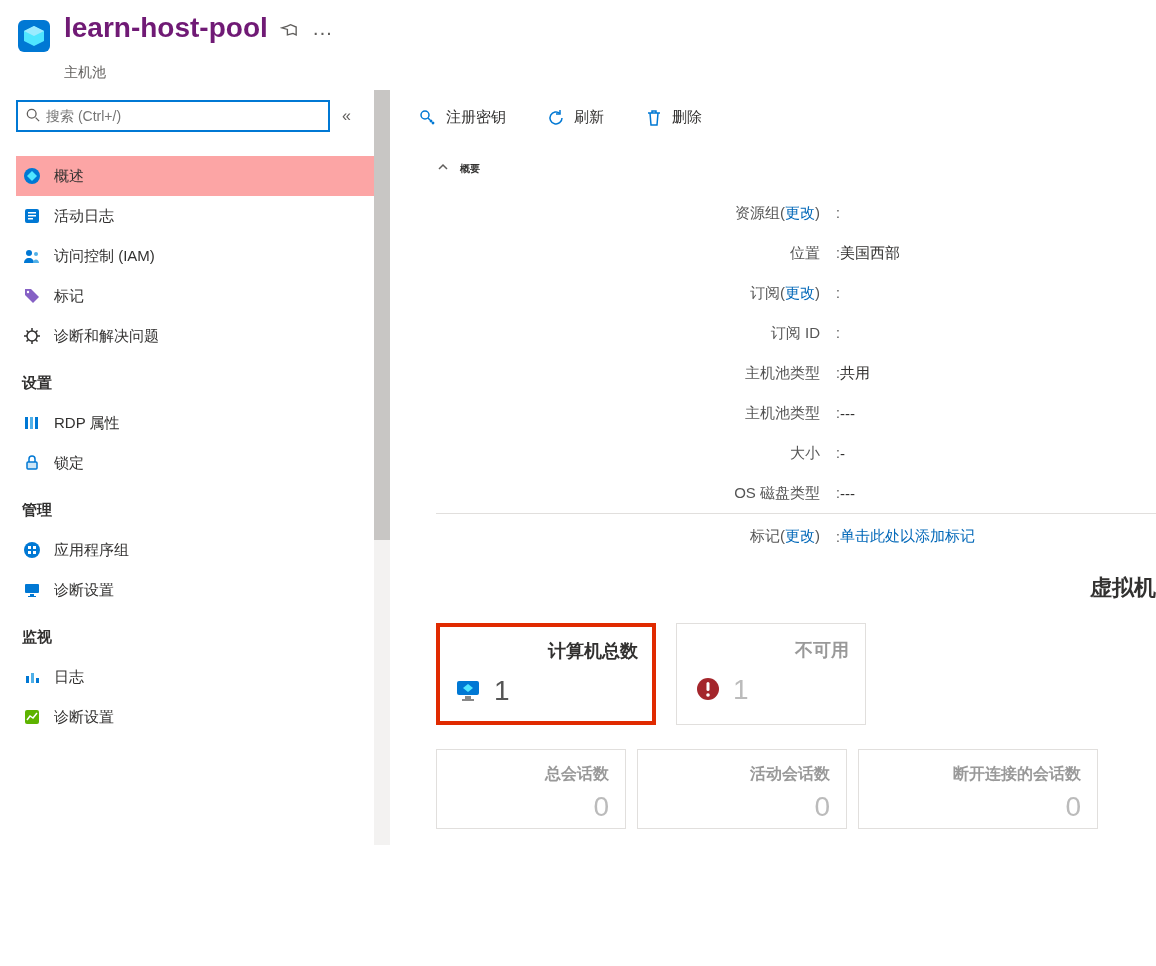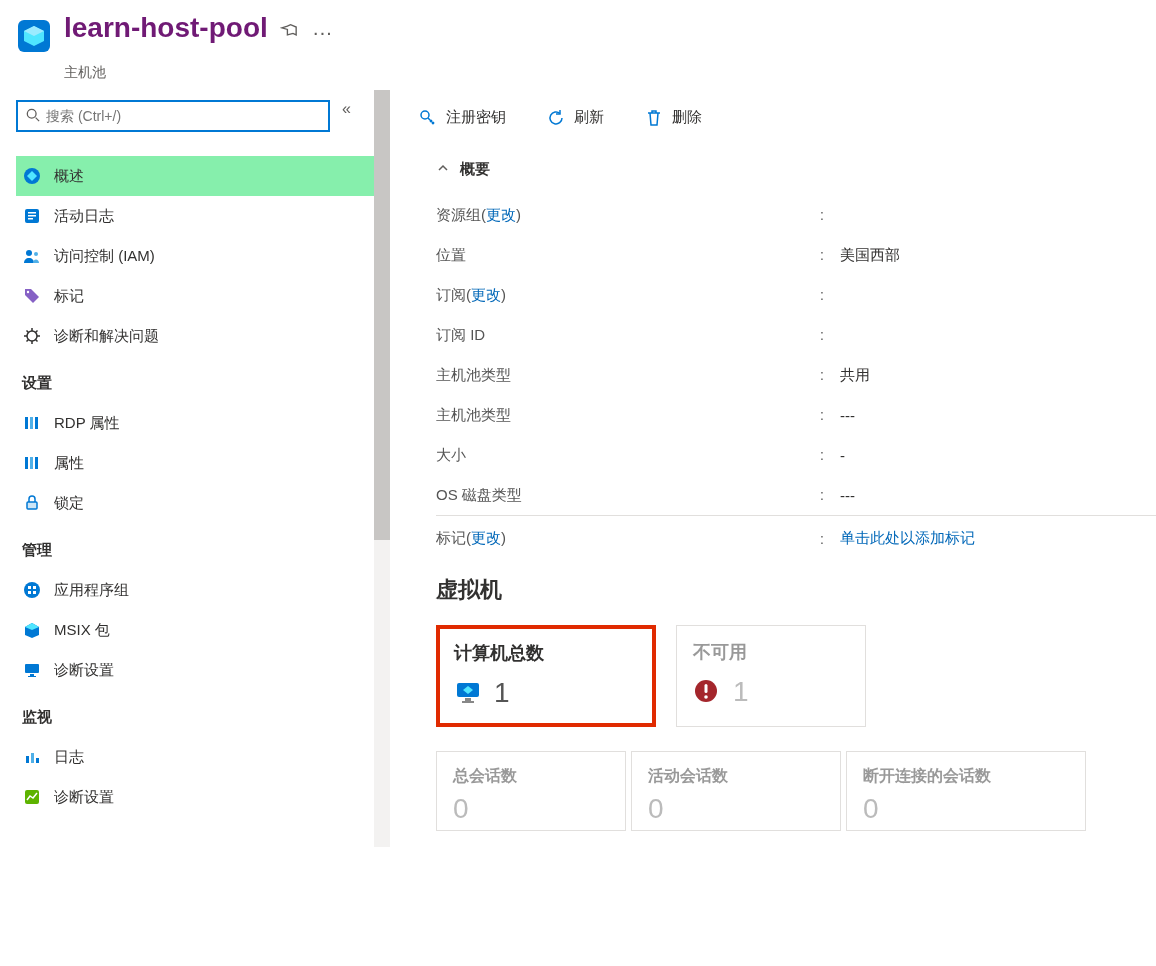--- a/index.html
+++ b/index.html
@@ -5,58 +5,58 @@
 * { box-sizing: border-box; margin: 0; padding: 0; }
 body { font-family: "Segoe UI", Arial, sans-serif; font-size: 14px; color: #323130; background: #fff; width: 1156px; }
 .header { display: flex; align-items: flex-start; padding: 12px 20px 8px 16px; }
 .header-icon { width: 36px; height: 36px; margin-right: 12px; margin-top: 6px; }
 .header-title { font-size: 28px; font-weight: 600; color: #701a75; }
 .header-sub { font-size: 14px; color: #605e5c; margin-top: 20px; }
 .pin-icon { margin-left: 12px; margin-top: 10px; color: #605e5c; cursor: pointer; }
 .more-icon { margin-left: 16px; margin-top: 14px; color: #605e5c; cursor: pointer; letter-spacing: 2px; font-weight: bold; }
 .body-row { display: flex; }
 .sidebar { width: 374px; flex-shrink: 0; padding: 10px 0 0 16px; }
-.search-row { display: flex; margin-bottom: 12px; }
+.search-row { display: flex; align-items: center; margin-bottom: 12px; }
 .search-box { display: flex; align-items: center; width: 314px; height: 32px; border: 2px solid #0078d4; padding: 0 8px; }
 .search-box input { border: none; outline: none; width: 100%; font-size: 14px; color: #605e5c; }
 .search-icon { color: #605e5c; margin-right: 6px; }
 .collapse-icon { margin-left: 12px; color: #605e5c; cursor: pointer; font-size: 16px; }
 .nav-list { }
 .nav-item { display: flex; align-items: center; height: 40px; padding-left: 6px; cursor: pointer; }
-.nav-item.active { background: #86efac; margin-top: 24px; }
+.nav-item.active { background: #fca5a5; margin-top: 24px; }
 .nav-icon { width: 20px; height: 20px; margin-right: 12px; display: inline-flex; align-items: center; justify-content: center; }
 .nav-label { font-size: 15px; }
 .nav-section { font-size: 15px; font-weight: 600; padding: 18px 0 10px 6px; }
 .scroll-track { width: 16px; background: #f3f2f1; position: relative; flex-shrink: 0; }
 .scroll-thumb { width: 16px; background: #c8c6c4; position: absolute; top: 0; height: 450px; }
-.main { flex: 1; padding: 0 0 16px 28px; }
+.main { flex: 1; padding: 0 0 16px 28px; text-align: right; }
 .toolbar { display: flex; align-items: center; height: 56px; gap: 40px; border-bottom: 1px solid #fff; }
 .tb-btn { display: flex; align-items: center; cursor: pointer; color: #323130; font-size: 15px; }
 .tb-btn svg, .tb-btn .tb-icon { margin-right: 8px; }
 .essentials { padding: 14px 0 0 18px; }
 .ess-header { display: flex; align-items: center; cursor: pointer; margin-bottom: 16px; }
 .ess-header .chev { margin-right: 10px; color: #605e5c; }
-.ess-title { font-size: 15px; font-weight: 600; }
+.ess-title { font-size: 10px; font-weight: 600; }
 .kv-row { display: flex; min-height: 40px; align-items: center; }
 .kv-label { width: 384px; font-size: 15px; color: #555; }
 .kv-label a { color: #0067b8; text-decoration: none; }
 .kv-sep { width: 20px; color: #555; }
 .kv-val { font-size: 15px; color: #323130; }
 .kv-val a { color: #0067b8; text-decoration: none; }
 .vm-title { font-size: 22px; font-weight: 600; margin: 20px 0 20px 0; }
 .card-row { display: flex; gap: 20px; margin-bottom: 24px; }
 .card { border: 1px solid #e1dfdd; padding: 14px 16px 16px 16px; min-width: 220px; }
 .card.highlight { border: 4px solid #e02a00; padding: 12px 14px 14px 14px; }
 .card.muted .card-title { color: #999; }
 .card-title { font-size: 18px; font-weight: 600; margin-bottom: 12px; }
 .card-body { display: flex; align-items: center; }
 .card-val { font-size: 28px; font-weight: 400; color: #555; margin-left: 12px; }
 .card.muted .card-val { color: #bbb; }
 .card-icon { width: 28px; height: 28px; }
-.sess-row { display: flex; gap: 5px; }
+.sess-row { display: flex; gap: 11px; }
 .sess-card { border: 1px solid #e1dfdd; padding: 14px 16px 0 16px; min-width: 224px; height: 80px; }
 .sess-title { font-size: 16px; color: #999; font-weight: 600; margin-bottom: 6px; }
 .sess-val { font-size: 28px; color: #bbb; }
 </style>
 </head>
 <body>
 
 <div class="header">
   <div class="header-icon">
     <svg viewBox="0 0 36 36" width="36" height="36">
@@ -149,59 +149,40 @@
             <svg width="18" height="18" viewBox="0 0 18 18">
               <rect x="2" y="3" width="3" height="12" fill="#0078d4"></rect>
               <rect x="7" y="3" width="3" height="12" fill="#50b0e8"></rect>
               <rect x="12" y="3" width="3" height="12" fill="#0078d4"></rect>
             </svg>
           </span>
         <span class="nav-label">RDP 属性</span>
       </div>
       <div class="nav-item">
         <span class="nav-icon">
-            <svg width="18" height="18" viewBox="0 0 18 18">
-              <rect x="2" y="3" width="3" height="12" fill="#0078d4"></rect>
-              <rect x="7" y="3" width="3" height="12" fill="#50b0e8"></rect>
-              <rect x="12" y="3" width="3" height="12" fill="#0078d4"></rect>
-            </svg>
-          </span>
-        <span class="nav-label">属性</span>
-      </div>
-      <div class="nav-item">
-        <span class="nav-icon">
             <svg width="18" height="18" viewBox="0 0 18 18" fill="none" stroke="#0078d4" stroke-width="1.5">
               <rect x="4" y="8" width="10" height="7" rx="1" fill="#cde6f7"></rect>
               <path d="M6 8V5a3 3 0 016 0v3"></path>
             </svg>
           </span>
         <span class="nav-label">锁定</span>
       </div>
 
       <div class="nav-section">管理</div>
       <div class="nav-item">
         <span class="nav-icon">
             <svg width="18" height="18" viewBox="0 0 18 18">
               <circle cx="9" cy="9" r="8" fill="#0078d4"></circle>
               <rect x="5" y="5" width="3" height="3" fill="#fff"></rect>
               <rect x="10" y="5" width="3" height="3" fill="#fff"></rect>
               <rect x="5" y="10" width="3" height="3" fill="#fff"></rect>
               <rect x="10" y="10" width="3" height="3" fill="#fff"></rect>
             </svg>
           </span>
         <span class="nav-label">应用程序组</span>
-      </div>
-      <div class="nav-item">
-        <span class="nav-icon">
-            <svg width="18" height="18" viewBox="0 0 18 18">
-              <polygon points="9,2 16,6 16,14 9,17 2,14 2,6" fill="#0078d4"></polygon>
-              <polygon points="9,2 16,6 9,9 2,6" fill="#50e6ff"></polygon>
-            </svg>
-          </span>
-        <span class="nav-label">MSIX 包</span>
       </div>
       <div class="nav-item">
         <span class="nav-icon">
             <svg width="18" height="18" viewBox="0 0 18 18">
               <rect x="2" y="3" width="14" height="9" rx="1" fill="#0078d4"></rect>
               <rect x="7" y="13" width="4" height="2" fill="#0078d4"></rect>
               <rect x="5" y="15" width="8" height="1" fill="#0078d4"></rect>
             </svg>
           </span>
         <span class="nav-label">诊断设置</span>

